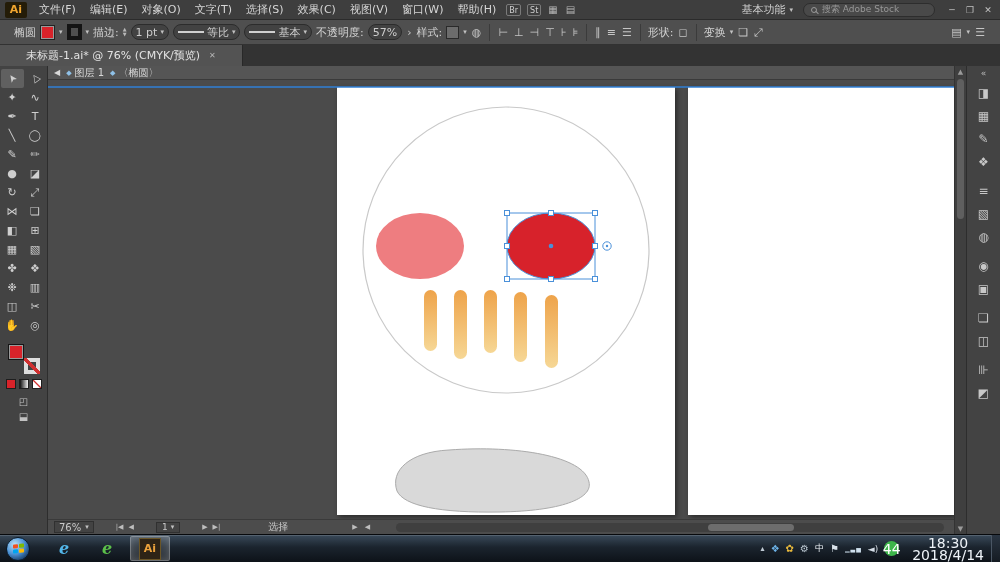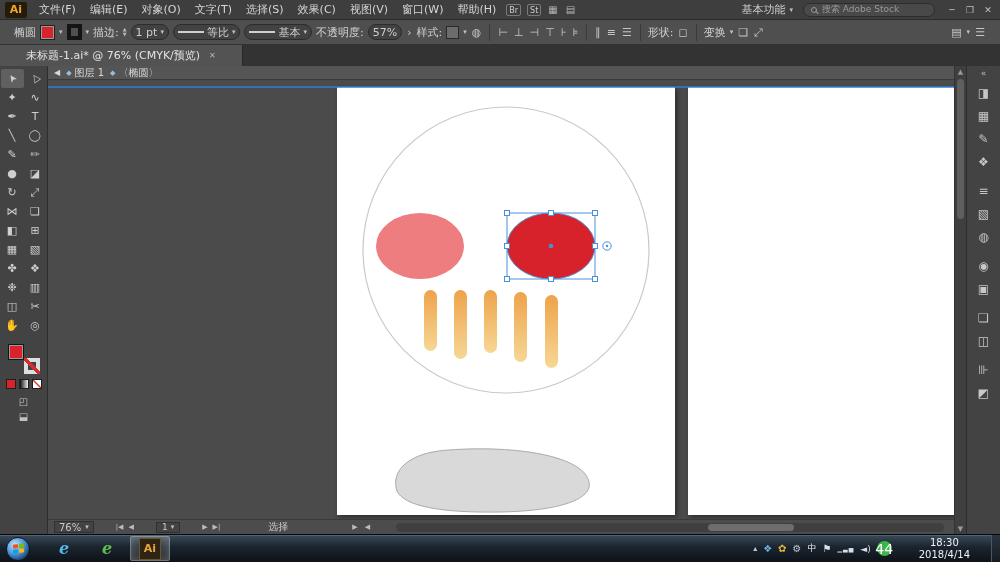--- a/index.html
+++ b/index.html
@@ -131,21 +131,21 @@
   .e-green{color:#5cc04a;font-size:16px;font-weight:bold;font-style:italic;
           font-family:"DejaVu Serif","Liberation Serif",serif}
   .aiicon{width:22px;height:22px;background:#2e2416;border:1px solid #6a5526;color:#eda33c;
           font-size:11px;font-weight:bold;display:flex;align-items:center;justify-content:center}
   .tray{margin-left:auto;display:flex;align-items:center;gap:6px;font-size:10px;color:#dfe7ee}
   .t1{color:#bfcad4;font-size:8px}.t2{color:#6db3e8}.t3{color:#e8b93c}.t4{color:#b8c4ce}
   .t5{color:#eef3f8;font-size:9px}.t6{color:#d9e2ea}.t7{color:#cfe0ee;font-size:6px;letter-spacing:1px}
   .t8{color:#d5dde6;font-size:9px}
   .badge44{width:15px;height:15px;border-radius:50%;background:#3db54a;color:#fff;font-size:14px;
            display:flex;align-items:center;justify-content:center;flex:0 0 15px}
-  .clock{text-align:center;font-size:10px;line-height:12px;margin:0 21px;color:#eef3f8;white-space:nowrap}
+  .clock{text-align:center;font-size:14px;line-height:12px;margin:0 7px;color:#eef3f8;white-space:nowrap}
   .showdesk{width:9px;height:28px;border-left:1px solid #4a5664;
             background:linear-gradient(#2a3542,#141a21)}
 </style>
 </head>
 <body>
 
 <div class="app">
 
   <div class="menubar">
     <div class="ai-logo">Ai</div>

